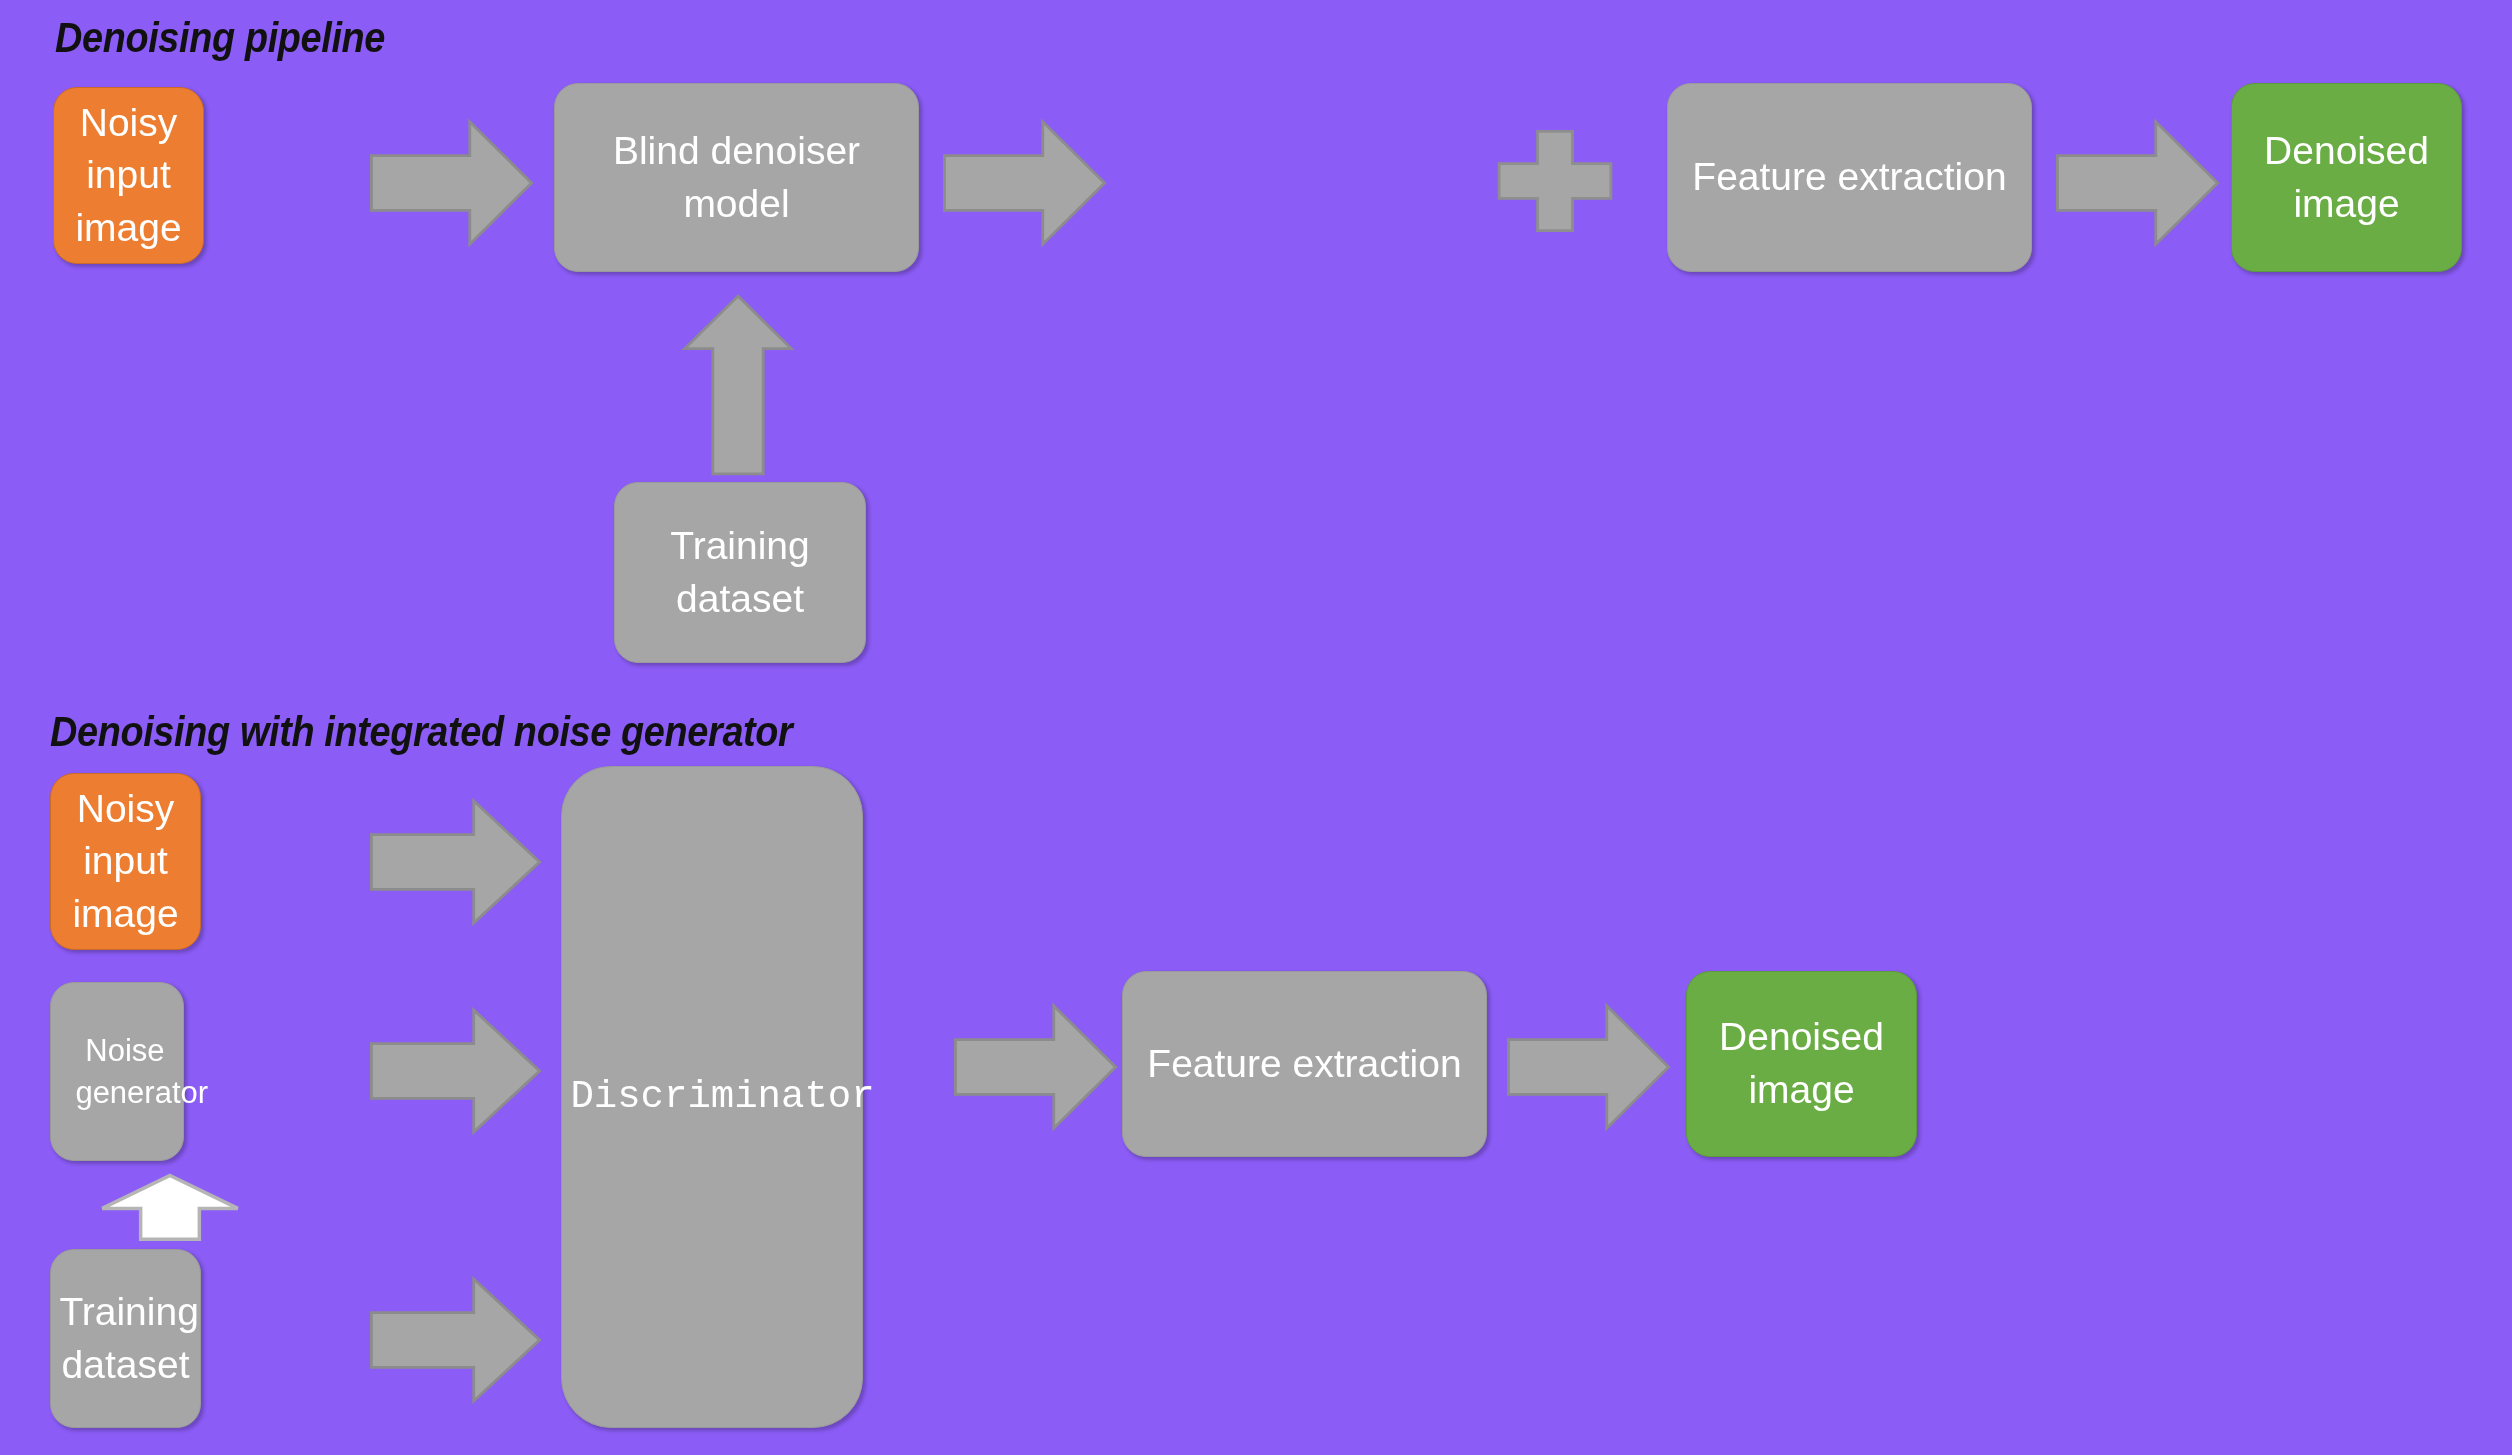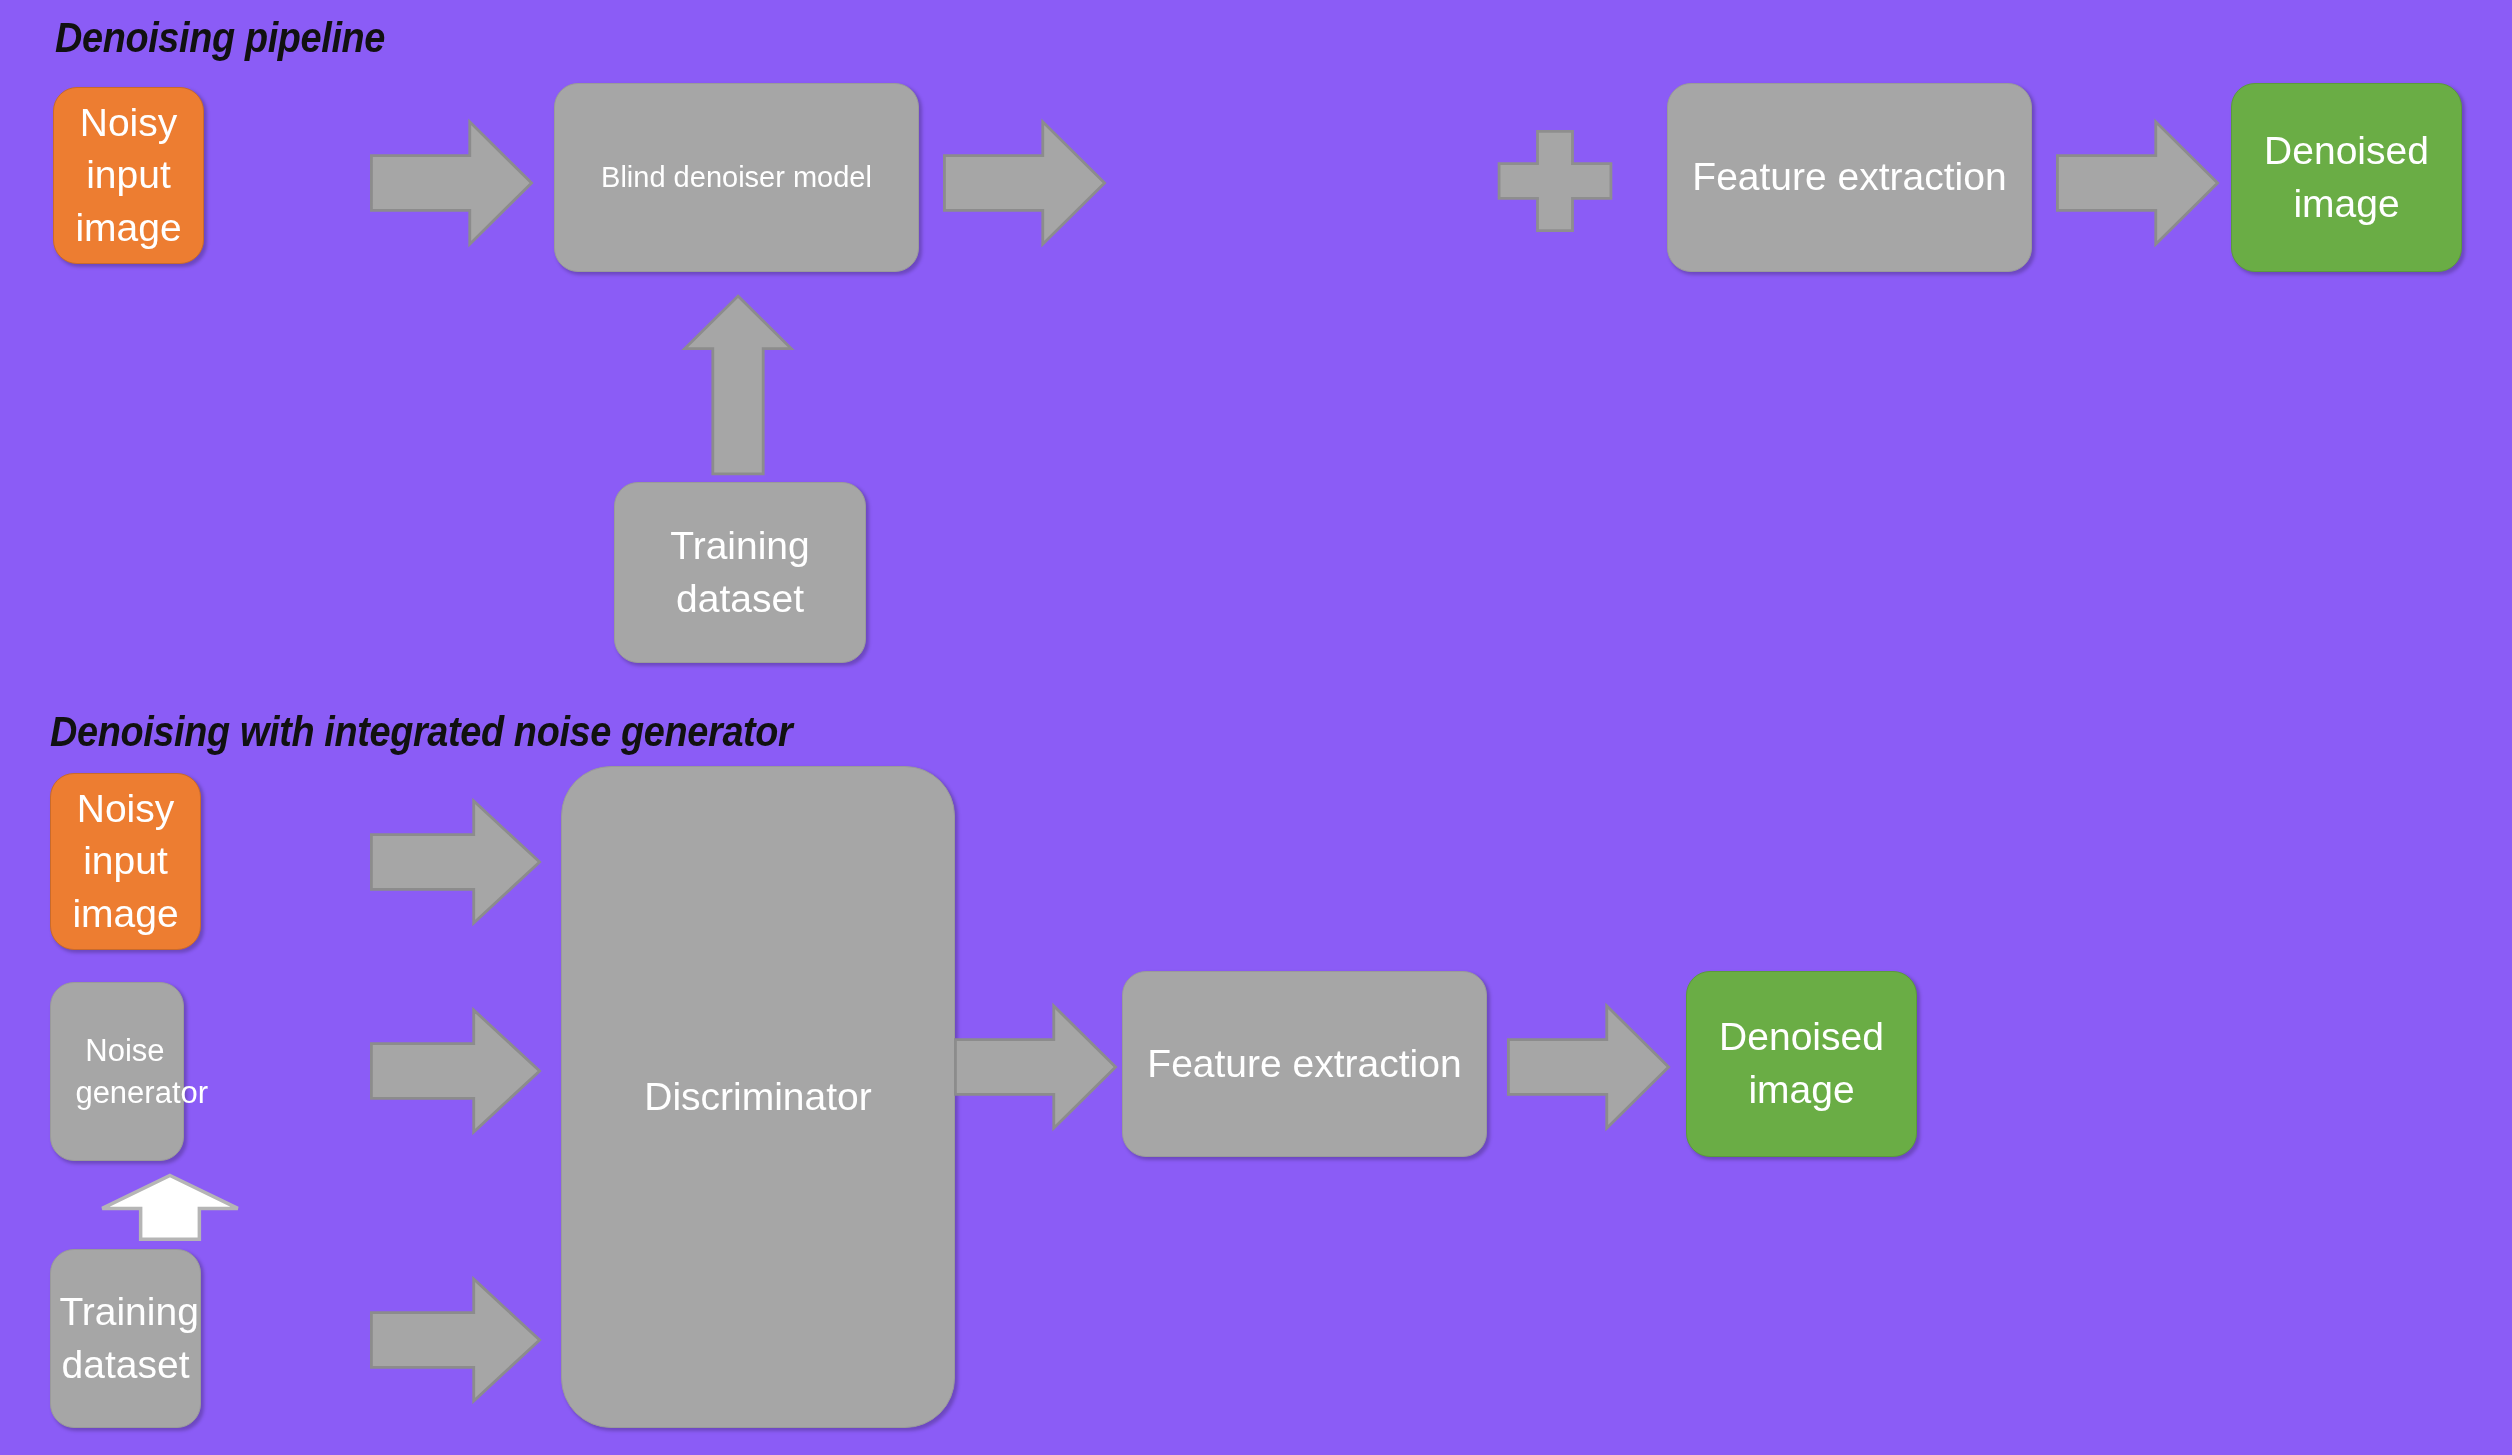--- a/index.html
+++ b/index.html
@@ -87,21 +87,21 @@
   <div class="node orange" style="left:53px; top:87px; width:151px; height:177px; font-size:39px;">
     <span class="label">Noisy input image</span>
   </div>
 
   <div class="arrow" style="left:370px; top:119px; width:163px; height:128px;">
     <svg width="163" height="128" viewBox="0 0 232 182">
       <polygon class="arr-solid" points="2,52 142,52 142,4 230,91 142,178 142,130 2,130"></polygon>
     </svg>
   </div>
 
-  <div class="node gray" style="left:554px; top:83px; width:365px; height:189px; font-size:29px;">
+  <div class="node gray" style="left:554px; top:83px; width:365px; height:189px; font-size:39px;">
     <span class="label">Blind denoiser model</span>
   </div>
 
   <div class="arrow" style="left:943px; top:119px; width:163px; height:128px;">
     <svg width="163" height="128" viewBox="0 0 232 182">
       <polygon class="arr-solid" points="2,52 142,52 142,4 230,91 142,178 142,130 2,130"></polygon>
     </svg>
   </div>
 
 
@@ -166,21 +166,21 @@
   <div class="node gray" style="left:50px; top:1249px; width:151px; height:179px; font-size:39px;">
     <span class="label">Training dataset</span>
   </div>
 
   <div class="arrow" style="left:370px; top:1276px; width:171px; height:128px;">
     <svg width="171" height="128" viewBox="0 0 244 182">
       <polygon class="arr-solid" points="2,52 148,52 148,4 242,91 148,178 148,130 2,130"></polygon>
     </svg>
   </div>
 
-  <div class="node gray" style="left:561px; top:766px; width:394px; height:662px; font-size:39px; border-radius:50px;">
+  <div class="node gray" style="left:561px; top:766px; width:302px; height:662px; font-size:39px; border-radius:50px;font-family:Liberation Mono, monospace;">
     <span class="label">Discriminator</span>
   </div>
 
   <div class="arrow" style="left:954px; top:1003px; width:163px; height:128px;">
     <svg width="163" height="128" viewBox="0 0 232 182">
       <polygon class="arr-solid" points="2,52 142,52 142,4 230,91 142,178 142,130 2,130"></polygon>
     </svg>
   </div>
 
   <div class="node gray" style="left:1122px; top:971px; width:365px; height:186px; font-size:39px;">

